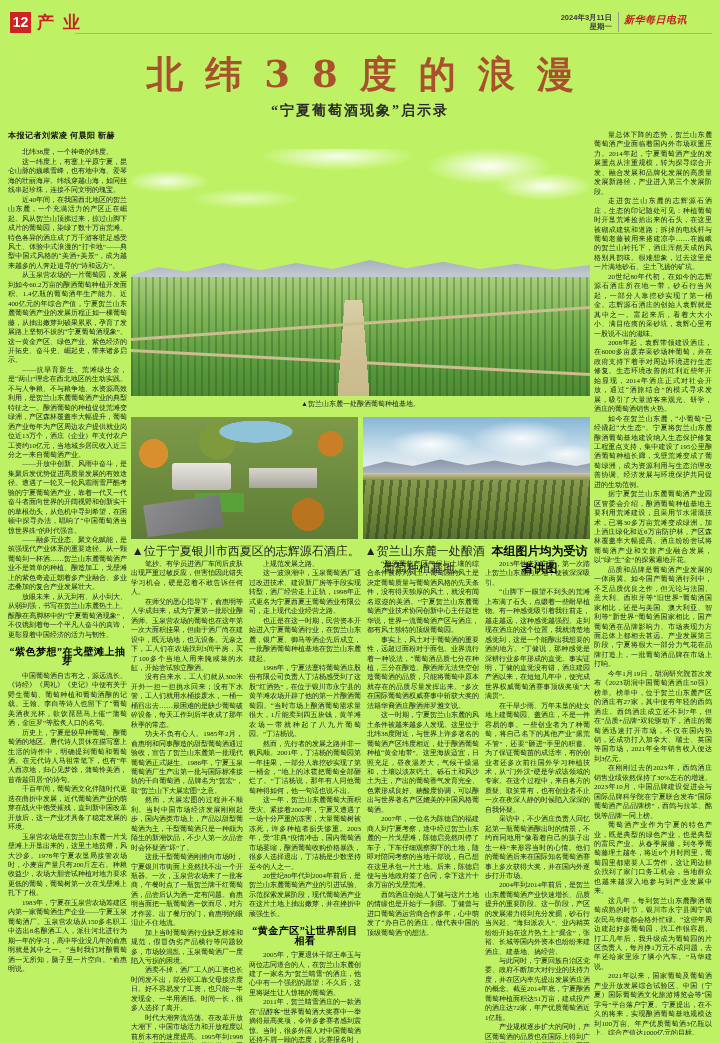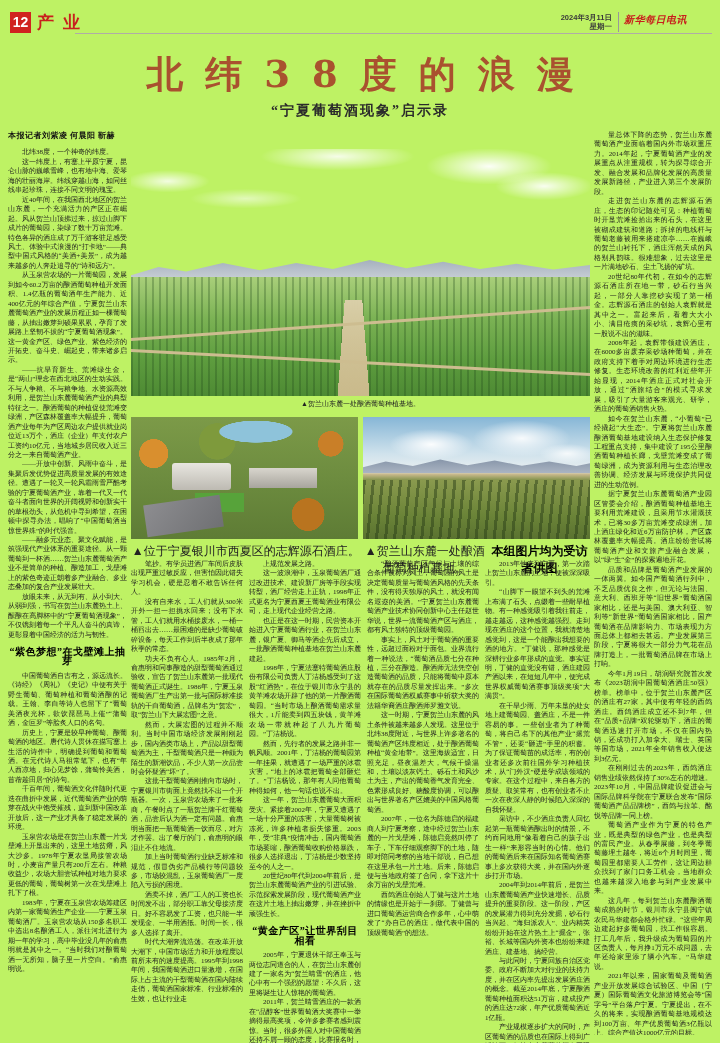--- a/index.html
+++ b/index.html
@@ -156,36 +156,37 @@
   </div>
   <div class="caption-row">
     <span class="c-left">▲位于宁夏银川市西夏区的志辉源石酒庄。</span>
     <span class="c-right">▲贺兰山东麓一处酿酒葡萄种植基地。</span>
     <span class="c-credit">本组图片均为受访者供图</span>
   </div>
 
   <div class="col col2">
     <div>
         <p class="para">笔抄。有学员进酒厂车间后皮肤出现严重过敏反应，但害怕因此错失学习机会，硬是忍着不敢告诉任何人。</p>
+        <p class="para">在师父的悉心指导下，俞惠明等人学成归来，成为宁夏第一批职业酿酒师。玉泉营农场的葡萄也在这年第一次大面积挂果，但由于酒厂尚在建设中，既无场地，也无设备。无奈之下，工人们在农场找到3间平房，买了100多个当地人用来腌咸菜的水缸，开始尝试独立酿酒。</p>
         <p class="para">没有自来水，工人们就从300米开外一担一担挑水回来；没有下水管，工人们就用水桶接废水，一桶一桶舀出去……最困难的是缺少葡萄破碎设备，每天工作到后半夜成了那年秋季的常态。</p>
         <p class="para">功夫不负有心人。1985年2月，俞惠明和同事酿造的甜型葡萄酒通过验收，宣告了贺兰山东麓第一批现代葡萄酒正式诞生。1986年，宁夏玉泉葡萄酒厂生产出第一批与国际标准接轨的干白葡萄酒，品牌名为“贺宏”，取“贺兰山下大展宏图”之意。</p>
         <p class="para">然而，大展宏图的过程并不顺利。当时中国市场经济发展刚刚起步，国内酒类市场上，产品以甜型葡萄酒为主，干型葡萄酒只是一种颇为陌生的新潮饮品，不少人第一次品尝时会怀疑酒“坏”了。</p>
         <p class="para">这批干型葡萄酒刚推向市场时，宁夏银川市街面上竟然找不出一个开瓶器。一次，玉泉营农场来了一批客商，午餐时点了一瓶贺兰牌干红葡萄酒，品尝后认为酒一定有问题。俞惠明当面把一瓶葡萄酒一饮而尽，对方才作罢。出了餐厅的门，俞惠明的眼泪止不住地流。</p>
         <p class="para">加上当时葡萄酒行业缺乏标准和规范，假冒伪劣产品横行等问题较多，市场较混乱，玉泉葡萄酒厂一度陷入亏损的困境。</p>
         <p class="para">酒卖不掉，酒厂工人的工资也长时间发不出，部分职工靠父母接济度日。好不容易发了工资，也只能一半发现金、一半用酒抵。时间一长，很多人选择了离开。</p>
         <p class="para">时代大潮奔流浩荡。在改革开放大潮下，中国市场活力和开放程度以前所未有的速度提高。1995年到1998年间，我国葡萄酒进口量激增，在国际上占主流的干型葡萄酒在国内陆续走俏，葡萄酒国家标准、行业标准的生效，也让行业走</p>
       </div>
   </div>
   <div class="col col3">
     <div>
         <p class="para">上规范发展之路。</p>
         <p class="para">这一波浪潮中，玉泉葡萄酒厂通过改进技术、建设新厂房等手段实现转型，酒厂经营走上正轨，1998年正式更名为宁夏西夏王葡萄酒业有限公司，走上现代企业经营之路。</p>
         <p class="para">也正是在这一时期，民营资本开始进入宁夏葡萄酒行业，在贺兰山东麓，银广夏、御马等酒企先后成立，一批酿酒葡萄种植基地在贺兰山东麓建起。</p>
         <p class="para">1998年，宁夏法塞特葡萄酒庄股份有限公司负责人丁洁杨感受到了这股“红酒热”，在位于银川市永宁县的黄羊滩农场开辟了他的第一片酿酒葡萄园。“当时市场上酿酒葡萄需求量很大，1斤能卖到四五块钱，黄羊滩农场一带就种起了八九片葡萄园。”丁洁杨说。</p>
-        <p class="para">然而，先行者的发展之路并非一帆风顺。2001年，丁洁杨的葡萄园第一年挂果，就遭遇了一场严重的冰雹灾害，“地上的冰雹把葡萄全部砸烂了。”丁洁杨说，那年有人问他葡萄种得如何，他一句话也说不出。</p>
+        <p class="para">然而，先行者的发展之路并非一帆风顺。2001年，丁洁杨的葡萄园第一年挂果，一部分人靠挖砂实现了第一桶金，“地上的冰雹把葡萄全部砸烂了。”丁洁杨说，那年有人问他葡萄种得如何，他一句话也说不出。</p>
         <p class="para">这一年，贺兰山东麓葡萄大面积受灾。紧接着2002年，宁夏又遭遇了一场十分严重的冻害，大量葡萄树被冻死，许多种植者损失惨重。2003年，受“非典”疫情冲击，国内葡萄酒市场萎缩，酿酒葡萄收购价格暴跌，很多人选择退出，丁洁杨是少数坚持至今的人之一。</p>
         <p class="para">20世纪80年代到2004年前后，是贺兰山东麓葡萄酒产业的引进试验、示范探索发展阶段，现代葡萄酒产业在这片土地上抽出嫩芽，并在挫折中顽强生长。</p>
       </div>
     <h3 class="sec-head">“黄金产区”让世界刮目相看</h3>
     <div>
         <p class="para">2005年，宁夏退休干部王奉玉与两位志同道合的人，在贺兰山东麓创建了一家名为“贺兰晴雪”的酒庄，他心中有一个强烈的愿望：不久后，这里将诞生让人惊艳的葡萄酒。</p>
         <p class="para">2011年，贺兰晴雪酒庄的一款酒在“品醇客”世界葡萄酒大奖赛中一举摘得最高奖项，令许多参赛者感到震惊。当时，很多外国人对中国葡萄酒还持不屑一顾的态度，比赛报名时，表格上并没有贺兰山东麓产区的选项。</p>
       </div>
   </div>
   <div class="col col4">

